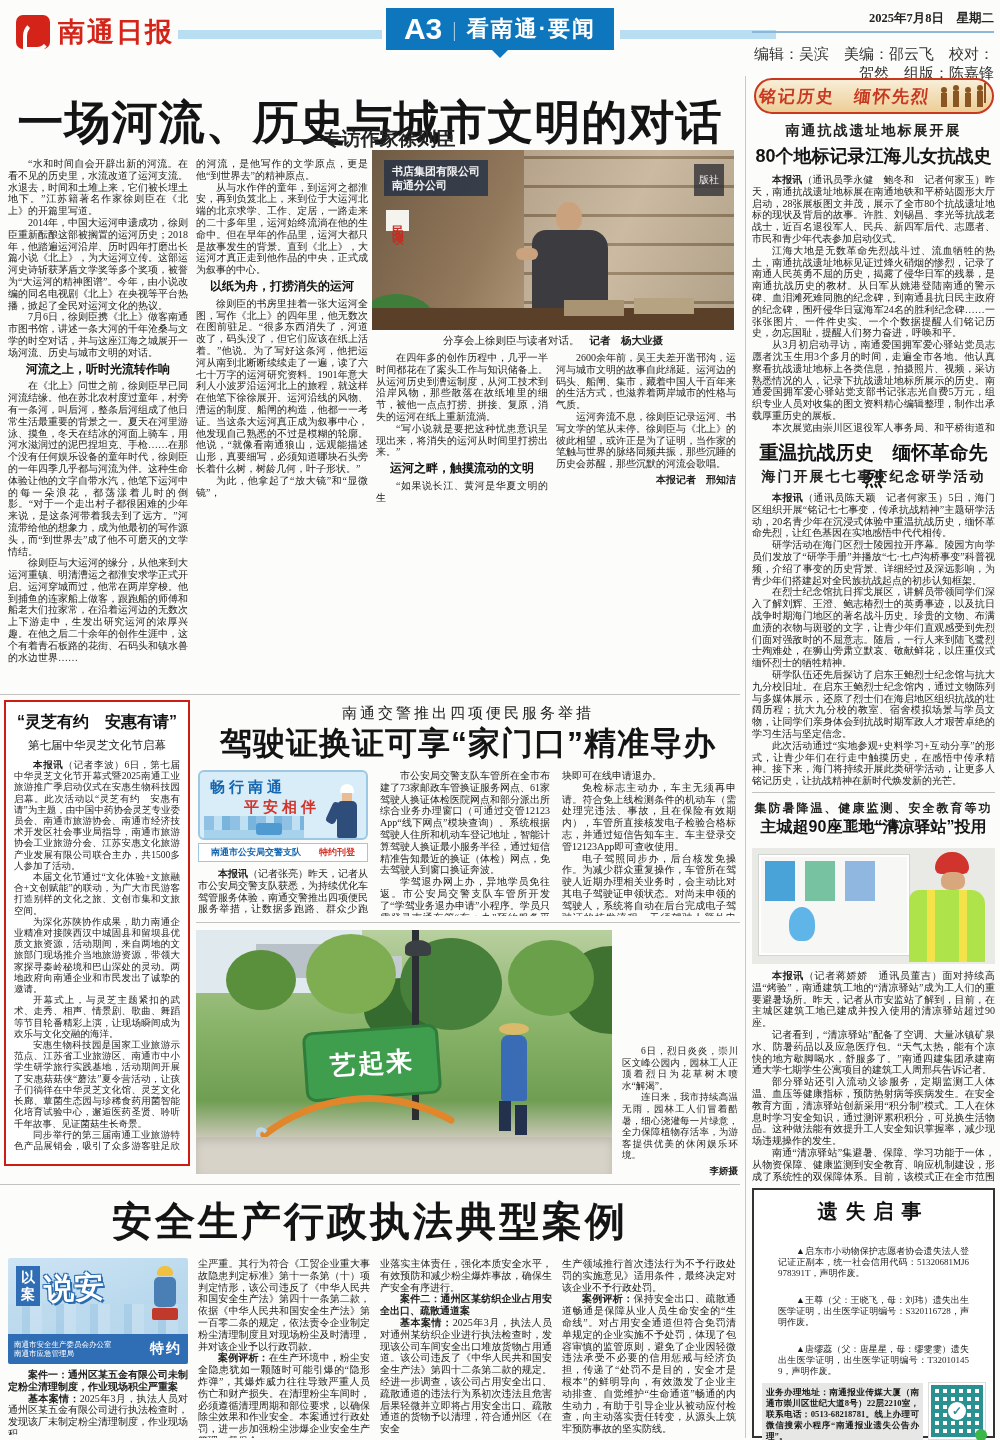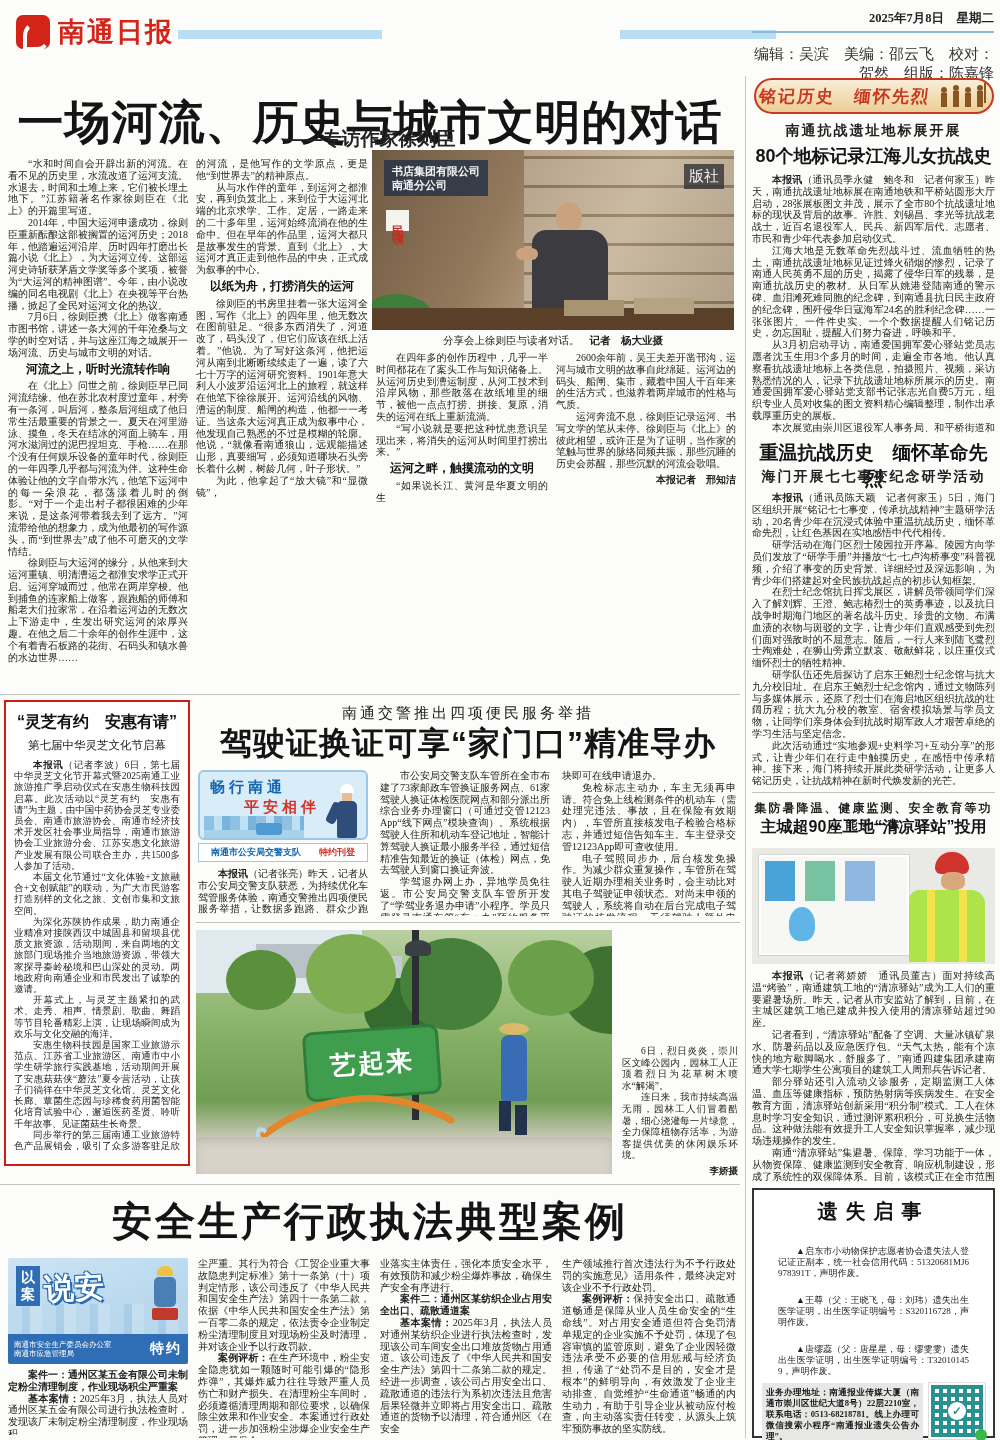--- a/index.html
+++ b/index.html
@@ -31,21 +31,21 @@
   #hdr-credits{font-size:15px;text-align:right;color:#333;margin-top:12px;}
   
   #m-headline{font-size:46px;font-weight:900;text-align:center;letter-spacing:1px;color:#141414;margin-top:20px;}
   #m-subtitle{font-size:19px;font-weight:bold;text-align:center;color:#222;}
   #m-photo{background:linear-gradient(115deg,#6e5a43 0%,#93795c 35%,#c0a98a 65%,#8a7355 100%);overflow:hidden;}
   .shelf{position:absolute;right:0;top:0;width:58%;height:100%;opacity:.5;
      background:repeating-linear-gradient(0deg,#d8cdbb 0 26px,#7b6a52 26px 29px),
                 repeating-linear-gradient(90deg,transparent 0 40px,#7b6a52 40px 42px);}
   .m-banner{position:absolute;left:12px;top:10px;background:rgba(40,52,70,.85);color:#f2f2f2;
      padding:4px 8px;font-size:11px;line-height:14px;font-weight:bold;}
-  .m-side{position:absolute;right:10px;top:14px;background:rgba(50,50,55,.8);color:#eee;padding:3px 5px;font-size:15px;}
+  .m-side{position:absolute;right:10px;top:14px;background:rgba(50,50,55,.8);color:#eee;padding:9px 5px;font-size:10px;}
   .m-left-banner{position:absolute;left:14px;top:60px;background:#f5f3ee;color:#c03024;
      writing-mode:vertical-rl;font-size:12px;font-weight:bold;padding:6px 3px;letter-spacing:3px;}
   .m-person{position:absolute;left:150px;top:52px;width:96px;height:120px;}
   .m-head{position:absolute;left:34px;top:0;width:26px;height:30px;background:#caa27d;border-radius:50% 50% 45% 45%;}
   .m-body{position:absolute;left:10px;top:28px;width:76px;height:92px;background:#3c3b40;border-radius:14px 18px 6px 6px;}
   .m-hand{position:absolute;left:-6px;top:46px;width:22px;height:12px;background:#caa27d;border-radius:6px;}
   .m-plant{position:absolute;left:-8px;bottom:-10px;width:70px;height:46px;background:#3f7d3b;border-radius:50% 60% 40% 50%;
      box-shadow:26px 6px 0 -6px #4f8d45,-10px 8px 0 -8px #356b32;}
   .m-table{position:absolute;left:0;bottom:0;width:100%;height:22px;background:#5a4028;}
   .m-books{position:absolute;right:40px;bottom:16px;width:60px;height:16px;background:#b5a382;
@@ -156,20 +156,25 @@
 </head>
 <body>
 
 <div id="page">
 
   <div class="abs" style="left:16px;top:14px;display:flex;align-items:center;gap:8px;">
     <div id="logo-emblem"></div>
     <div id="logo-name">南通日报</div>
   </div>
   <div class="abs hdr-bar" style="left:178px;top:30px;width:204px;"></div>
+  <div class="abs" id="page-box" style="left:386px;top:8px;width:228px;height:42px;">
+    <span id="page-no">A3</span>
+    <span style="opacity:.6;font-size:22px;">|</span>
+    <span id="page-sec">看南通·要闻</span>
+  </div>
   <div class="abs hdr-bar" style="left:620px;top:30px;width:156px;"></div>
   <div class="abs" style="left:752px;top:10px;width:242px;">
     <div id="hdr-date">2025年7月8日　星期二</div>
     <div style="height:2px;background:#8cb8d8;margin-top:4px;"></div>
     <div id="hdr-credits">编辑：吴滨　美编：邵云飞　校对：贺然　组版：陈嘉锋</div>
   </div>
 
   <div class="abs hei" id="m-headline" style="left:0;top:72px;width:740px;">一场河流、历史与城市文明的对话</div>
   <div class="abs hei" id="m-subtitle" style="left:0;top:126px;width:740px;">——专访作家徐则臣</div>
 

